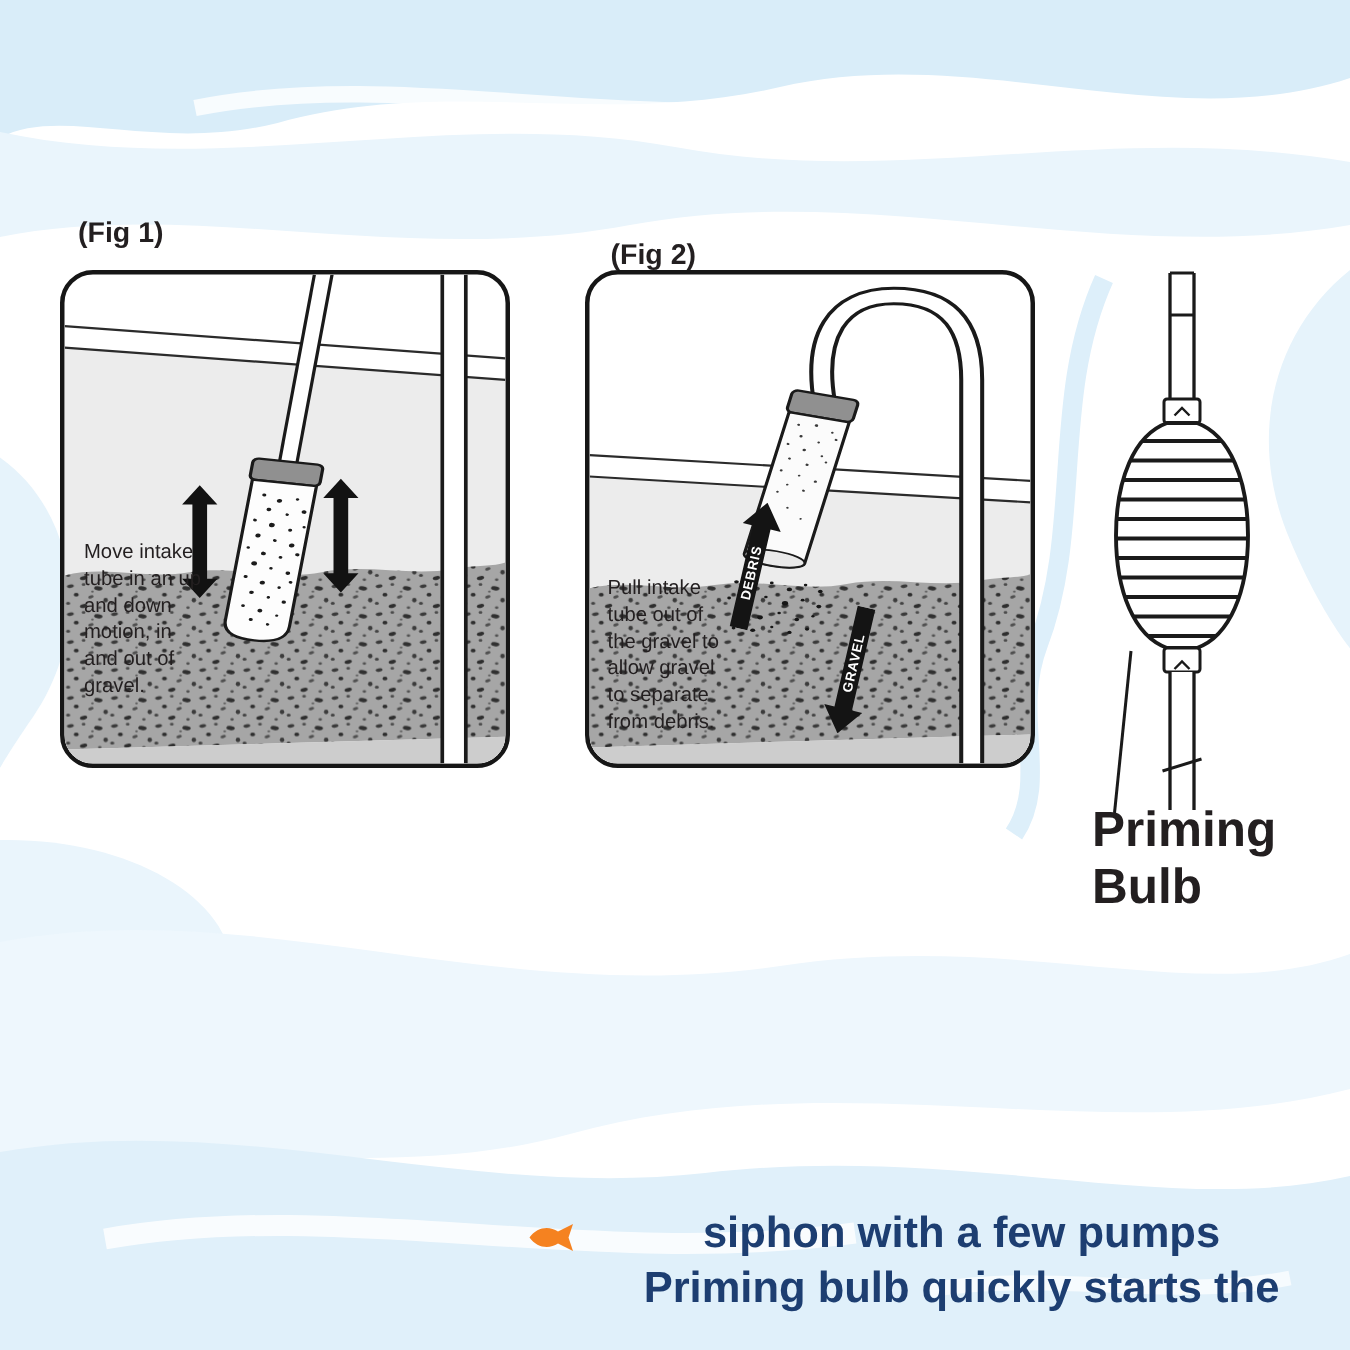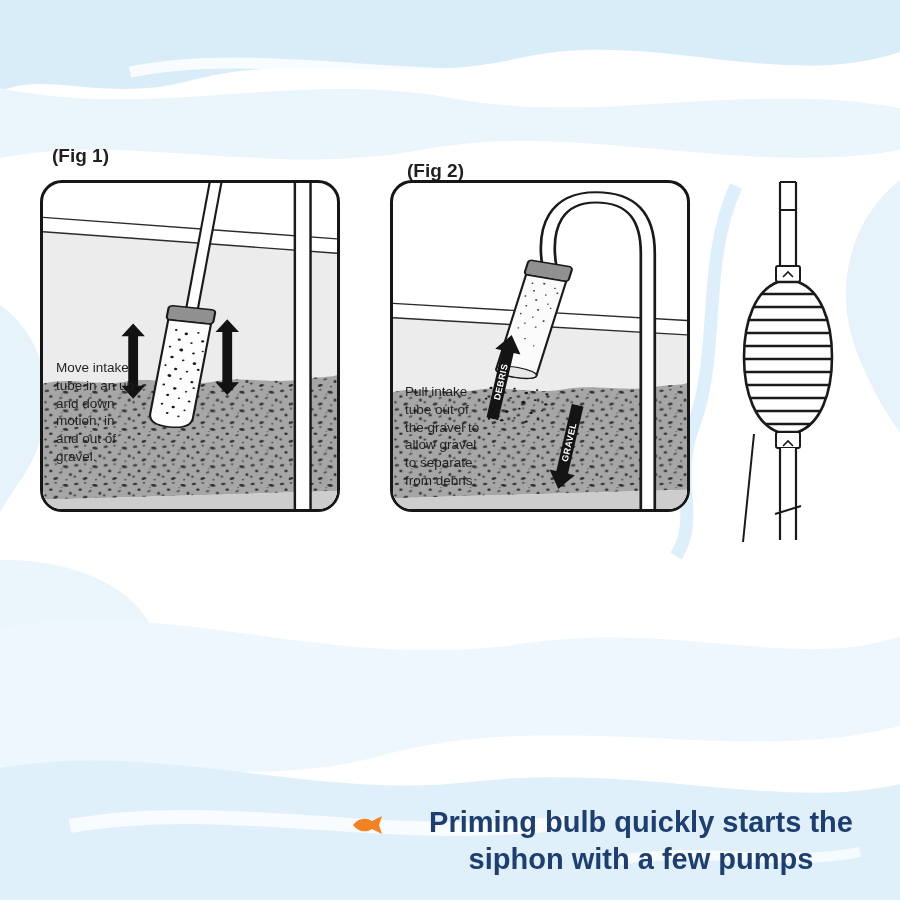--- a/index.html
+++ b/index.html
@@ -292,22 +292,23 @@
       <path d="M43,266 L48,261 L53,266" fill="none" stroke="#1a1a1a" stroke-width="1.6"></path>
       <g>
         <rect x="40" y="268" width="16" height="92" fill="#ffffff"></rect>
         <line x1="40" y1="268" x2="40" y2="360" stroke="#1a1a1a" stroke-width="2.2"></line>
         <line x1="56" y1="268" x2="56" y2="360" stroke="#1a1a1a" stroke-width="2.2"></line>
         <line x1="35" y1="334" x2="61" y2="326" stroke="#1a1a1a" stroke-width="2"></line>
       </g>
       <line x1="14" y1="254" x2="3" y2="362" stroke="#1a1a1a" stroke-width="2"></line>
     </svg>
   </div>
+  <div class="bulb-label">Priming Bulb</div>
 
   <svg class="fish" viewBox="0 0 38 24">
     <path d="M1,12 C6,5 14,4 20,8 L30,3 L27,12 L30,21 L20,16 C14,20 6,19 1,12 Z" fill="#f58220"></path>
   </svg>
   <div class="footer-text">
+    <span>siphon with a few pumps</span>
     <span>Priming bulb quickly starts the</span>
-    <span>siphon with a few pumps</span>
   </div>
 
 </div>
 
 </body></html>

